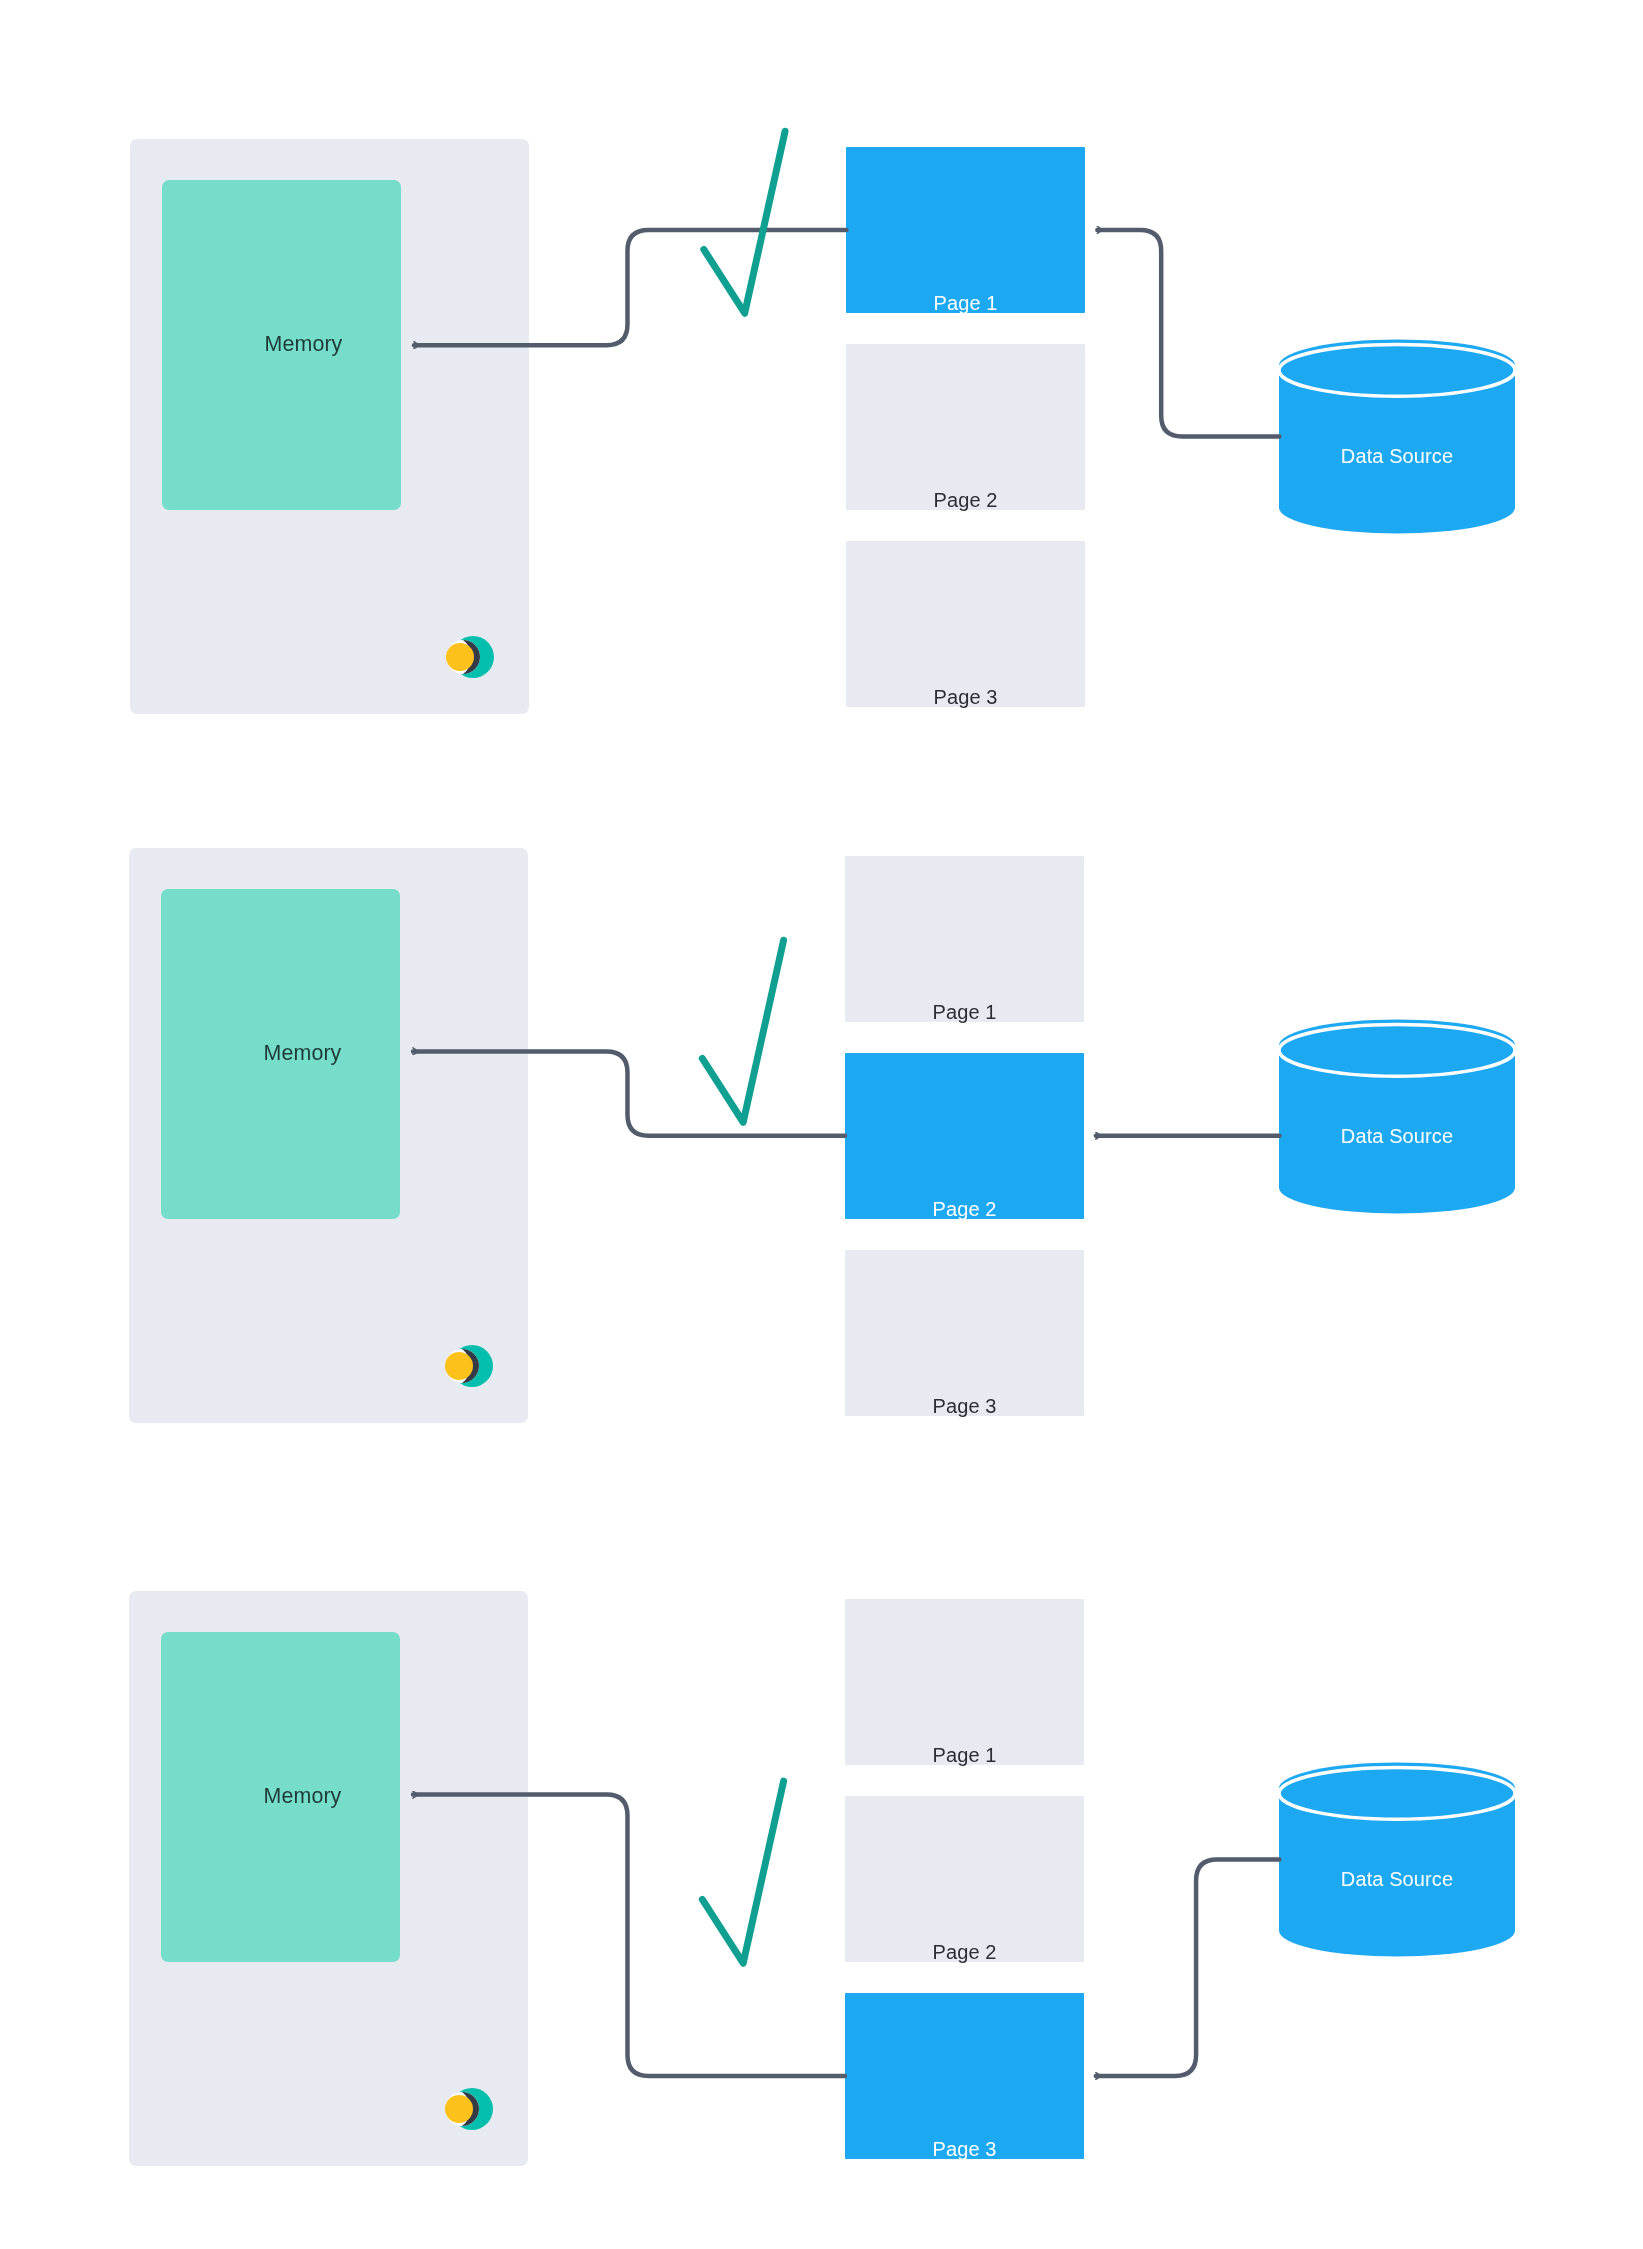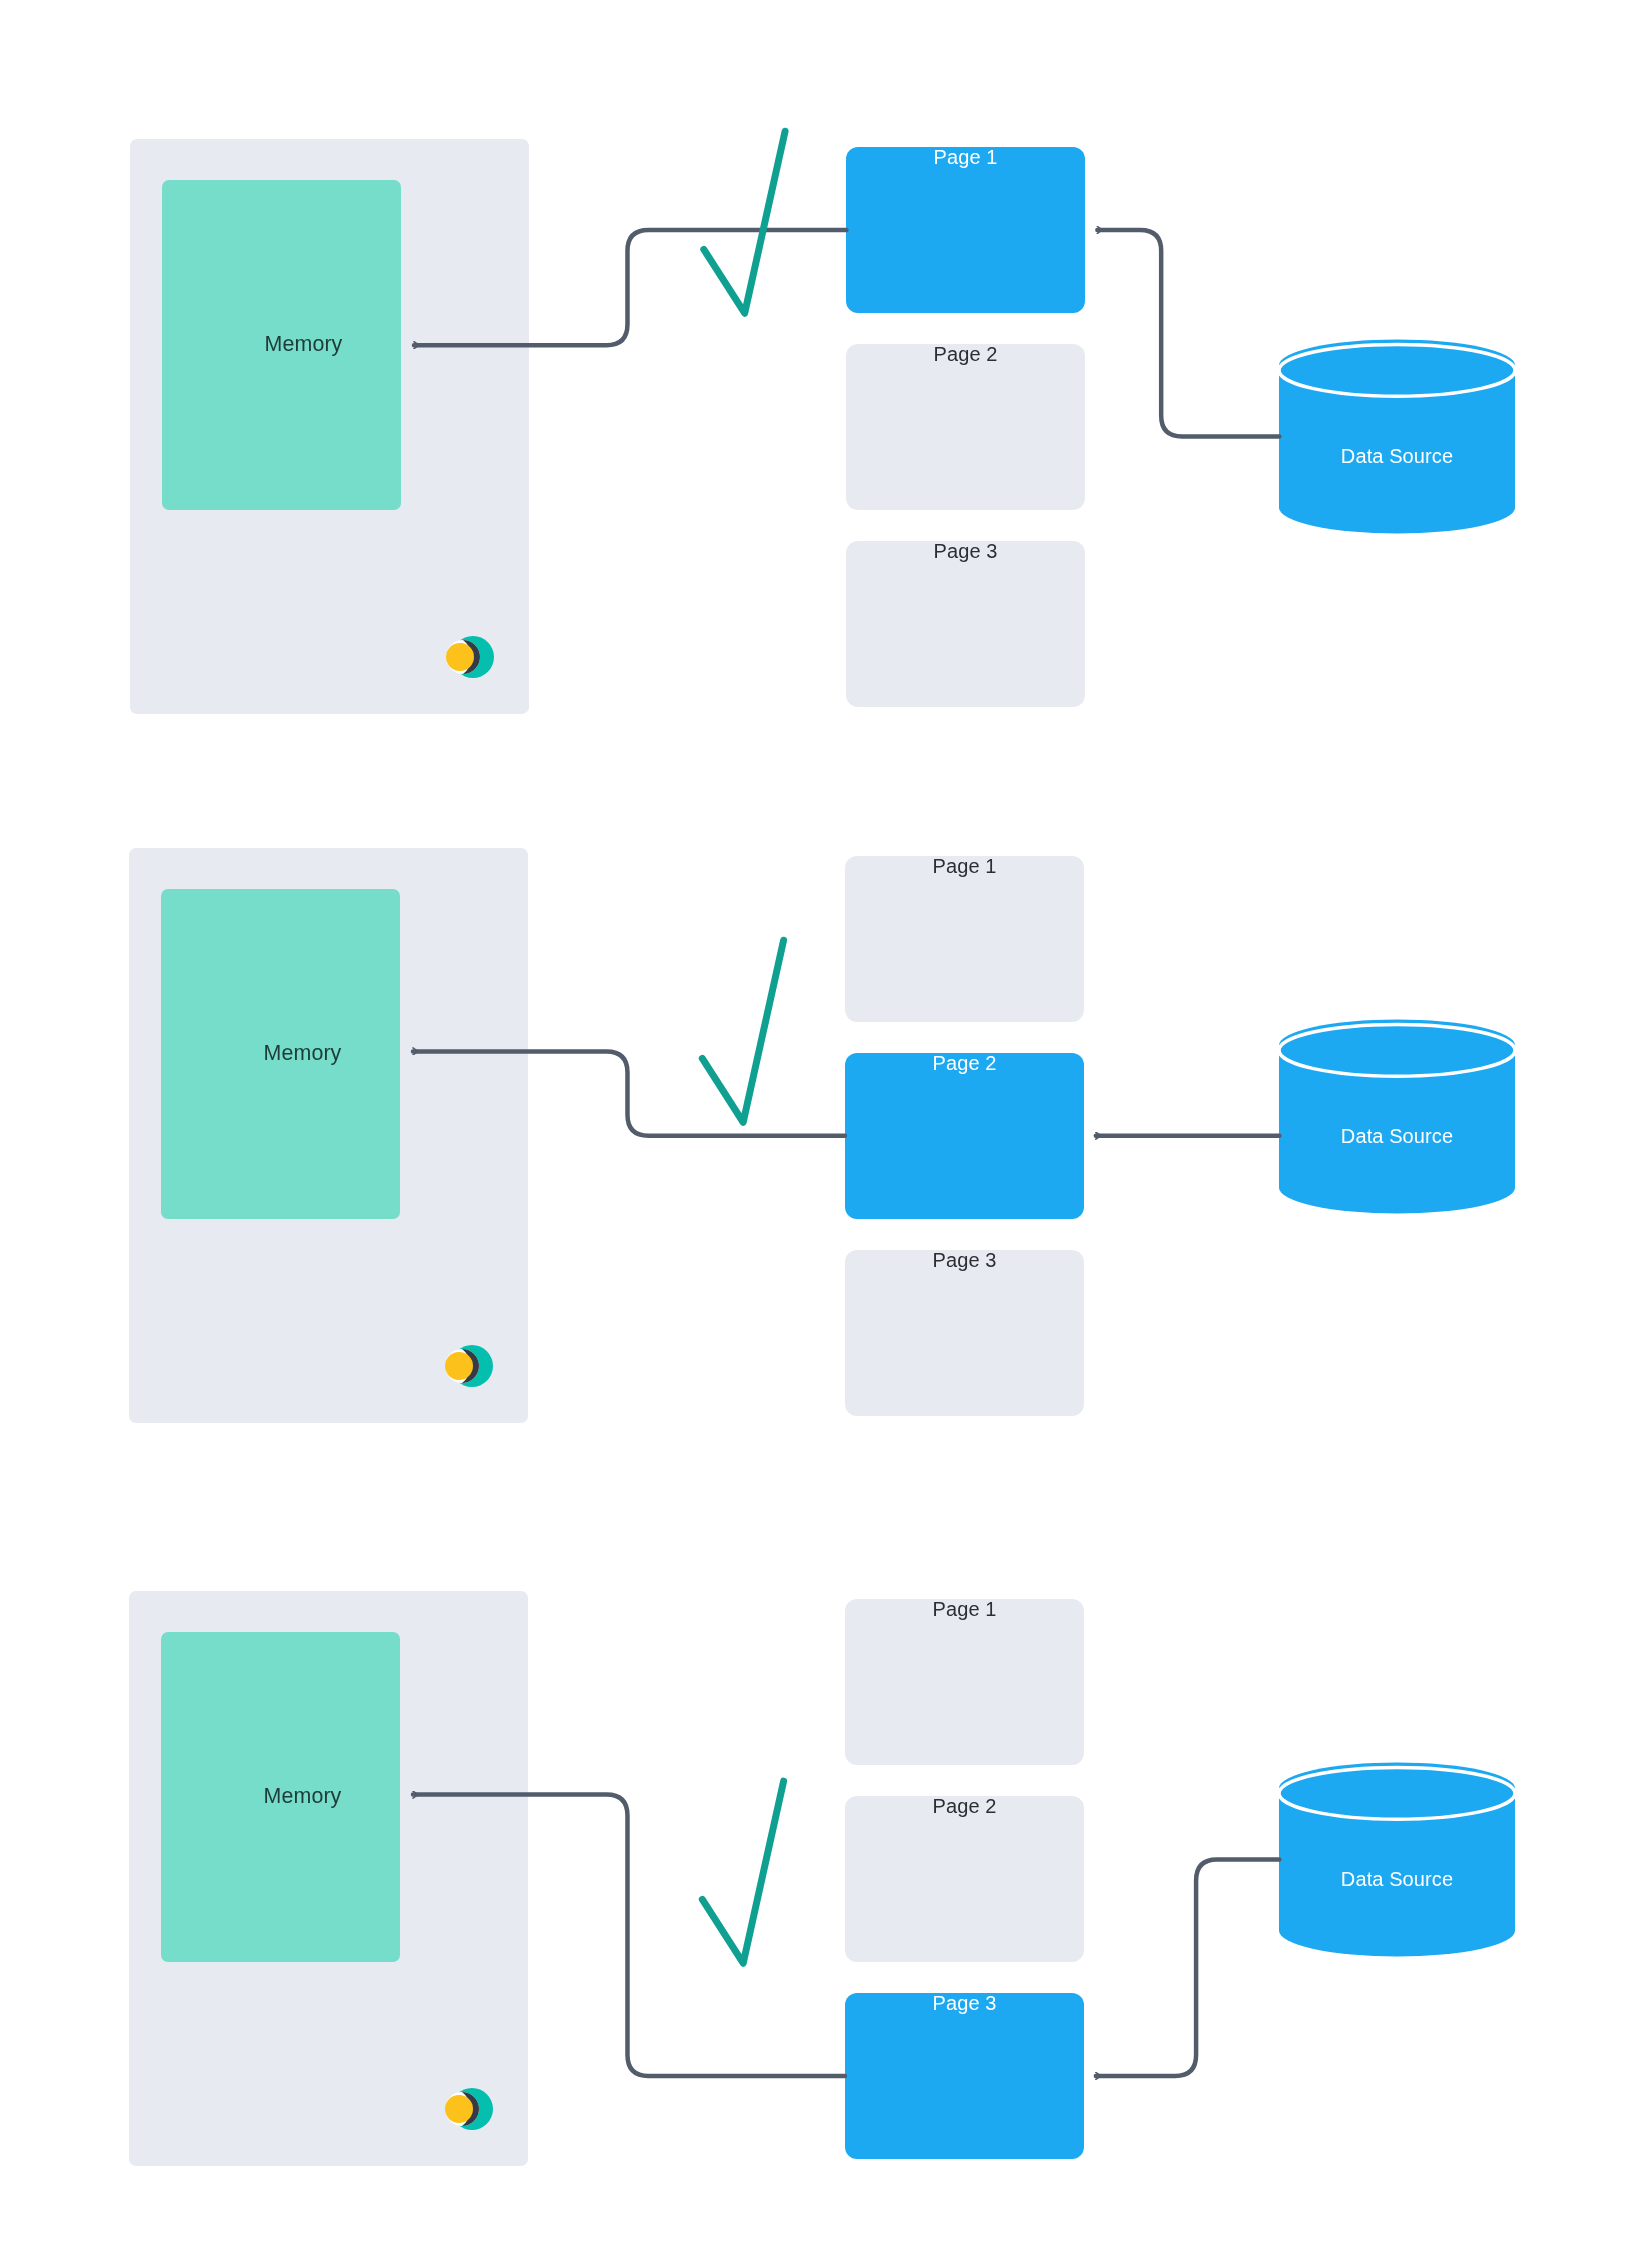--- a/index.html
+++ b/index.html
@@ -49,23 +49,23 @@
   }
   
   .logo {
     position: absolute;
     width: 60px;
     height: 60px;
   }
   
   .page-box {
     position: absolute;
-    border-radius: 12px;
+    border-radius: 1px;
     display: flex;
-    align-items: flex-start;
+    align-items: flex-end;
     justify-content: center;
   }
   .page-box.idle {
     background: #e7eaf0;
   }
   .page-box.active {
     background: #1da8f2;
   }
   .page-label {
     font-size: 20px;

